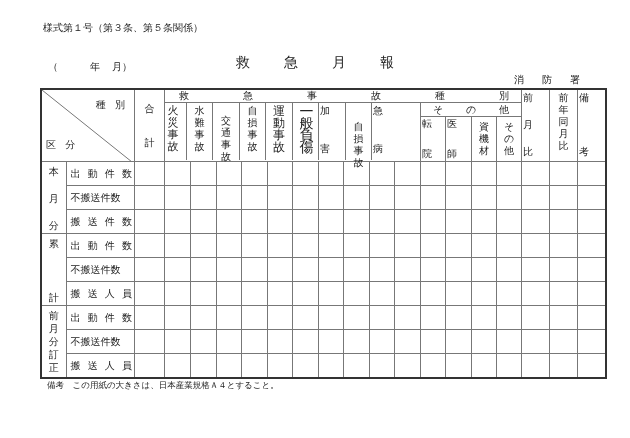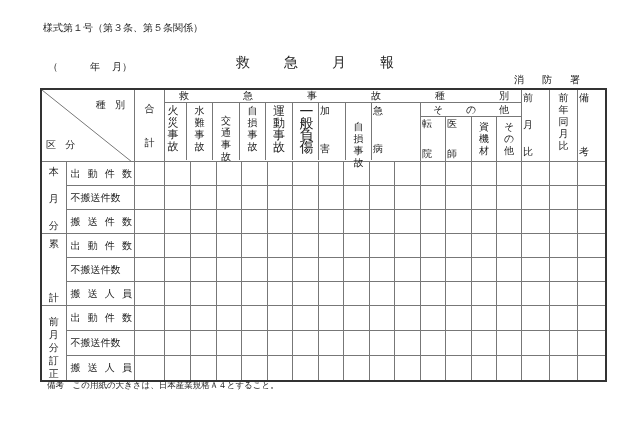--- a/index.html
+++ b/index.html
@@ -254,21 +254,21 @@
         <td></td>
         <td></td>
         <td></td>
         <td></td>
         <td></td>
         <td></td>
         <td></td>
         <td></td>
   </tr>
   <tr class="dr">
-    <td rowspan="3" class="grp"><span class="stack" style="margin:9px auto 0;line-height:13px">前月分訂正</span></td>
+    <td rowspan="3" class="grp"><span class="stack" style="margin:3px auto 0;line-height:13px">前月分訂正</span></td>
     <td class="lbl">出 動 件 数</td>
     <td></td>
         <td></td>
         <td></td>
         <td></td>
         <td></td>
         <td></td>
         <td></td>
         <td></td>
         <td></td>

